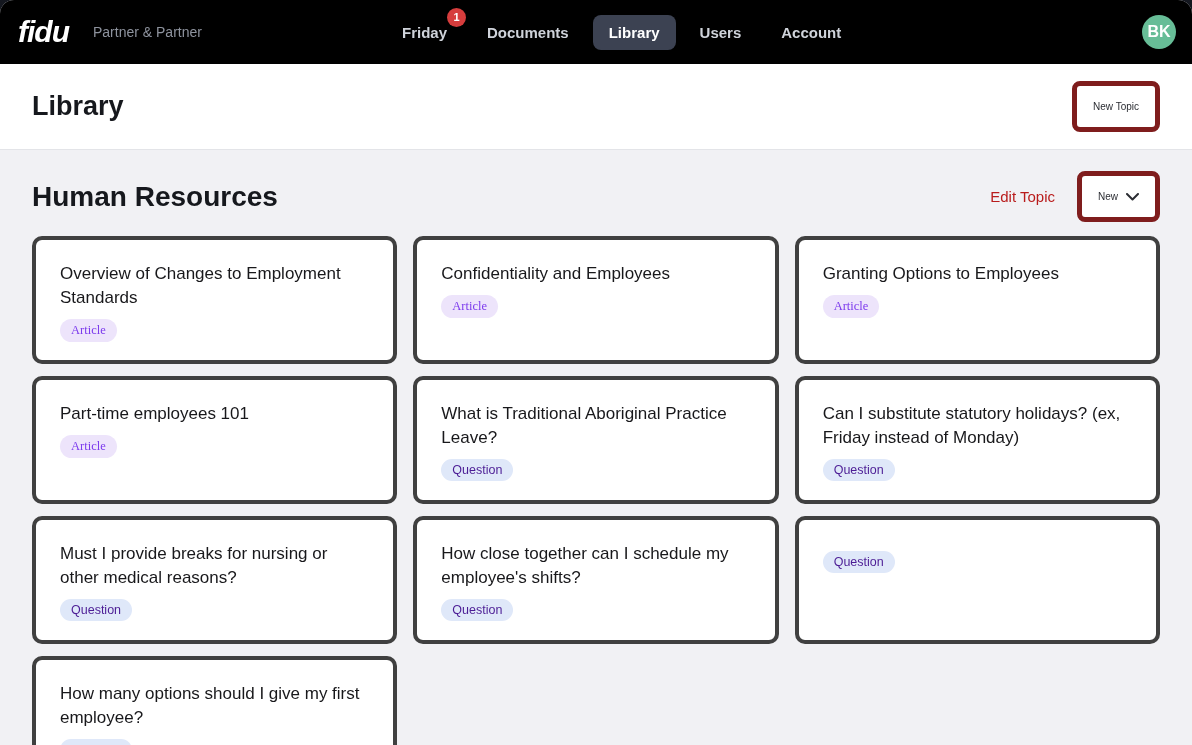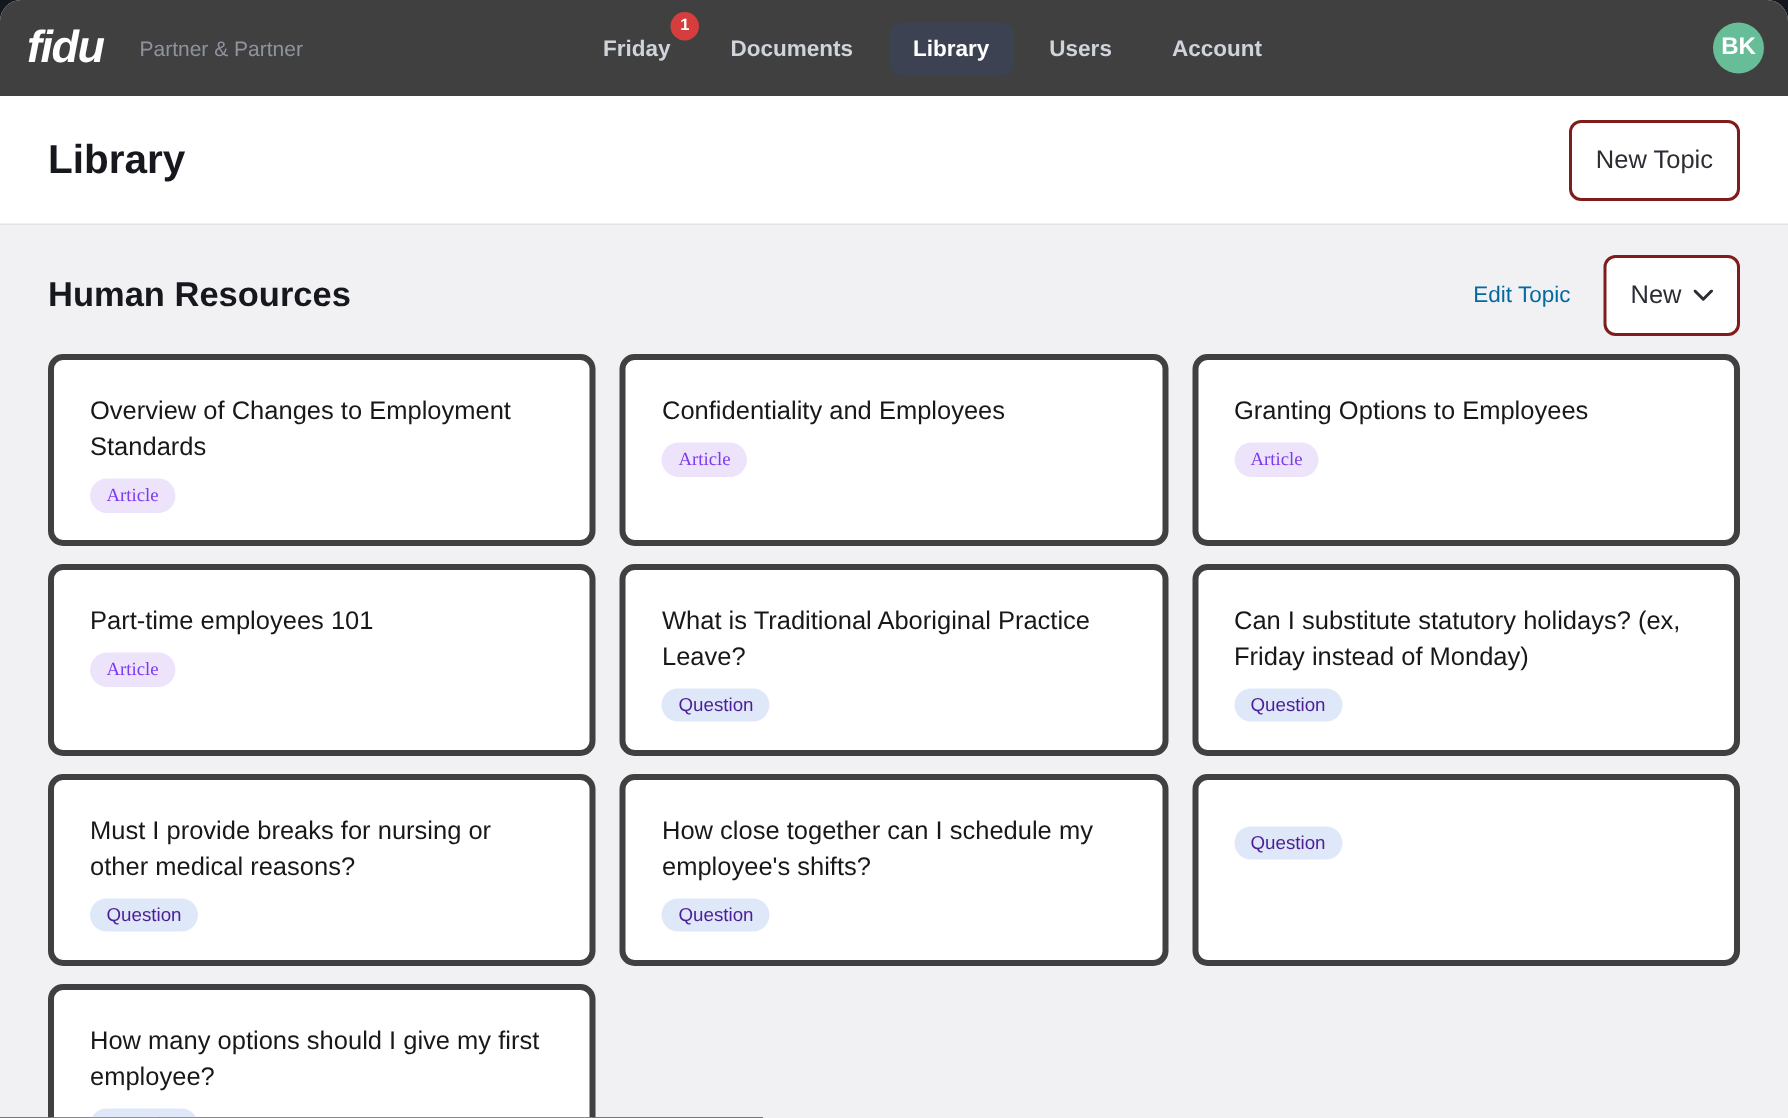--- a/index.html
+++ b/index.html
@@ -12,21 +12,21 @@
     width: 1192px; height: 745px;
     border-radius: 14px 14px 0 0;
     overflow: hidden;
     display: flex; flex-direction: column;
     background: #f1f1f4;
   }
 
   
   .navbar {
     height: 64px; flex: 0 0 64px;
-    background: #404040;
+    background: #000000;
     display: flex; align-items: center;
     padding: 0 16px 0 18px;
     position: relative;
   }
   .logo {
     color: #ffffff; font-size: 30px; font-weight: 800; font-style: italic;
     letter-spacing: -1px; cursor: pointer;
   }
   .org-name { color: #8e939e; font-size: 14px; margin-left: 24px; }
   .nav-items {
@@ -59,35 +59,35 @@
   
   .page-header {
     height: 86px; flex: 0 0 86px;
     background: #ffffff;
     border-bottom: 1px solid #e3e4e8;
     display: flex; align-items: center; justify-content: space-between;
     padding: 0 32px;
   }
   .page-title { font-size: 27px; font-weight: 700; color: #16181d; }
   .btn {
-    background: #ffffff; border: 2px solid #7f1d1d; border-radius: 8px;
-    font-family: inherit; font-size: 17px; color: #2b2d33;
+    background: #ffffff; border: 5px solid #7f1d1d; border-radius: 8px;
+    font-family: inherit; font-size: 10px; color: #2b2d33;
     padding: 15px 16px; cursor: pointer;
     display: inline-flex; align-items: center; gap: 8px;
   }
 
   
   .content { flex: 1 1 auto; padding: 28px 32px 0; overflow: hidden; }
   .topic-header {
     display: flex; align-items: center; justify-content: space-between;
     height: 37px; margin-bottom: 21px;
   }
-  .topic-title { font-size: 23px; font-weight: 700; color: #16181d; }
+  .topic-title { font-size: 28px; font-weight: 700; color: #16181d; }
   .topic-actions { display: flex; align-items: center; gap: 22px; }
-  .link-btn { font-size: 15px; color: #0369a1; cursor: pointer; }
+  .link-btn { font-size: 15px; color: #b91c1c; cursor: pointer; }
   .chevron-icon { display: inline-flex; }
 
   .grid {
     display: grid;
     grid-template-columns: repeat(3, 1fr);
     grid-auto-rows: 128px;
     gap: 12px 16px;
   }
   .card {
     background: #ffffff;

